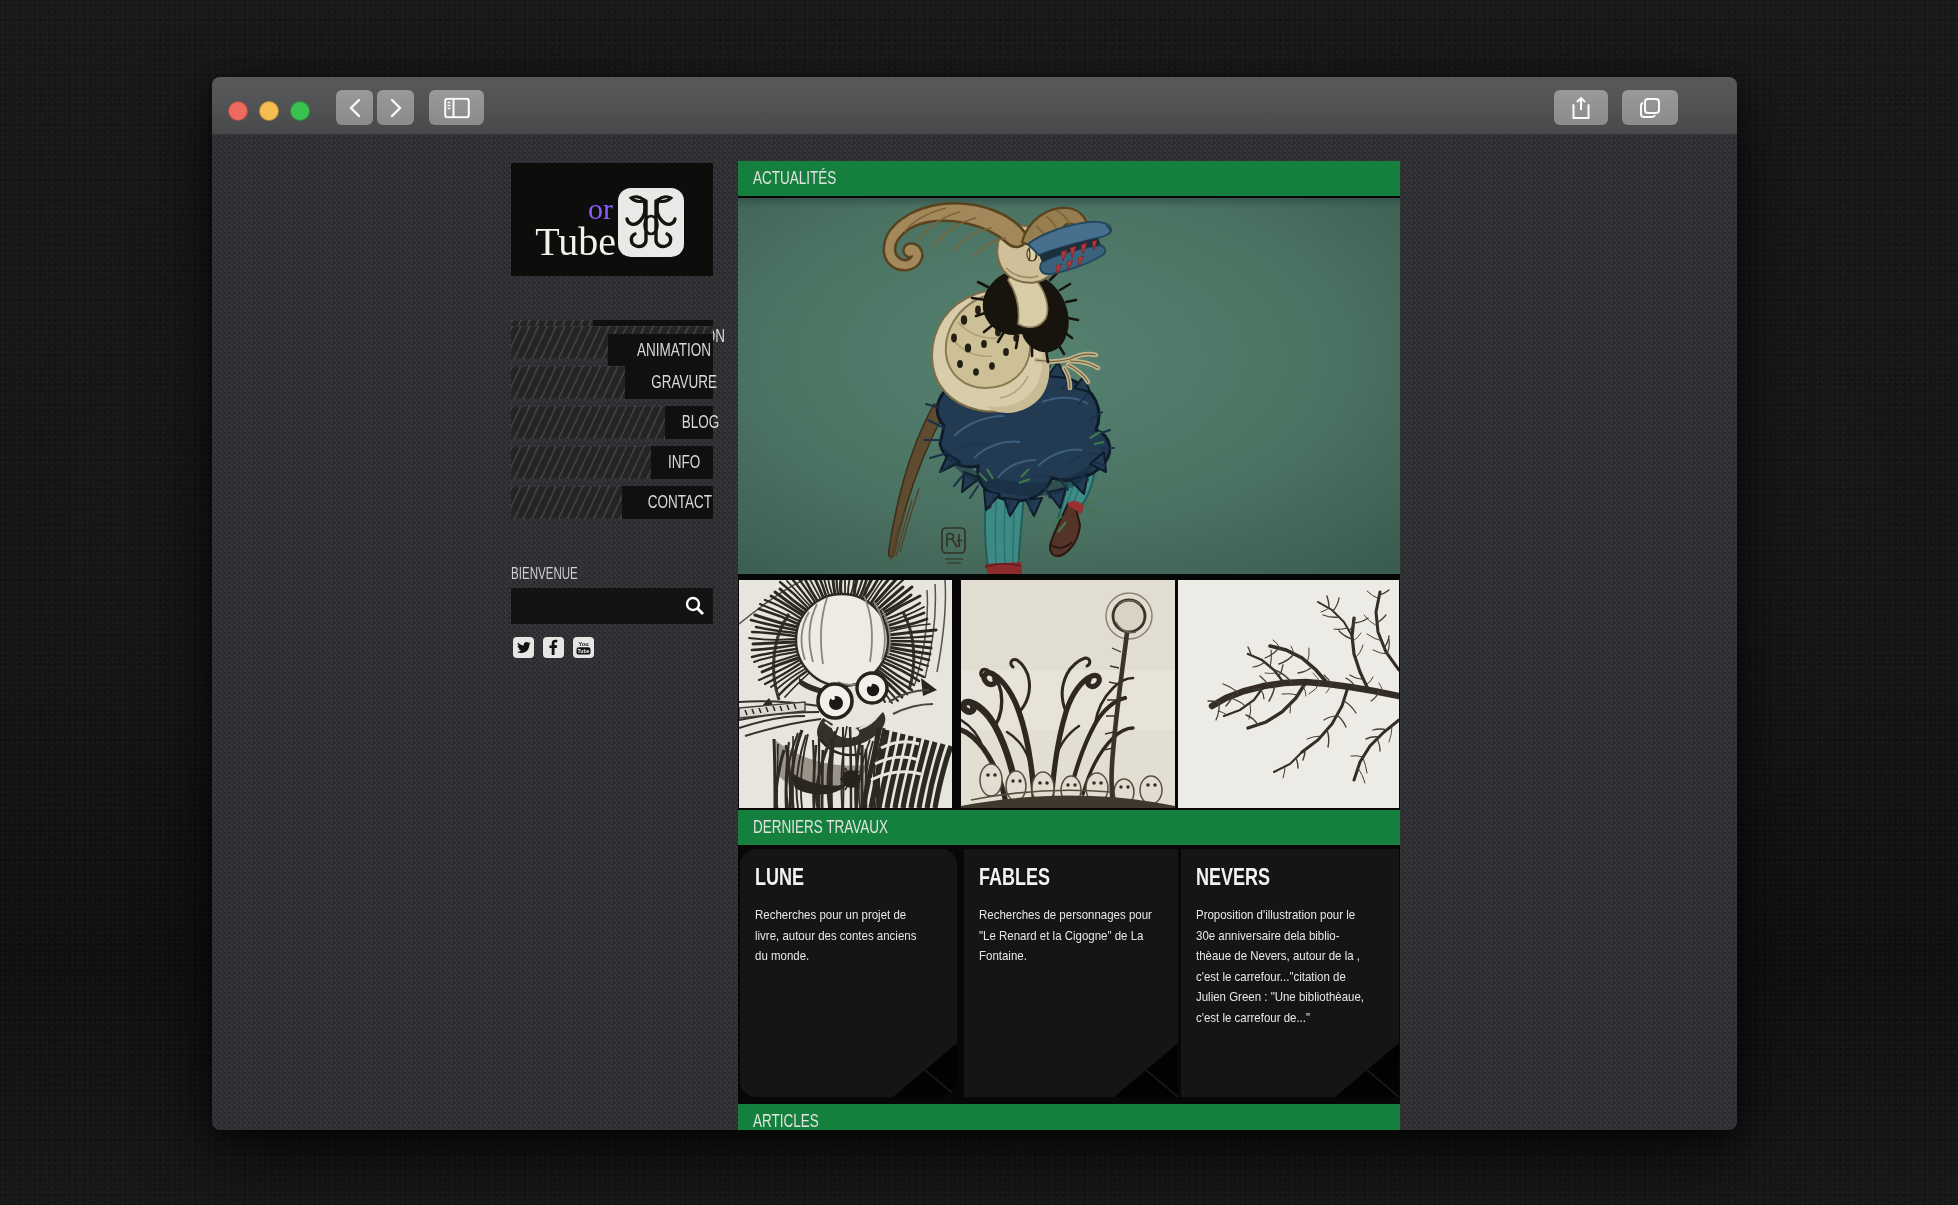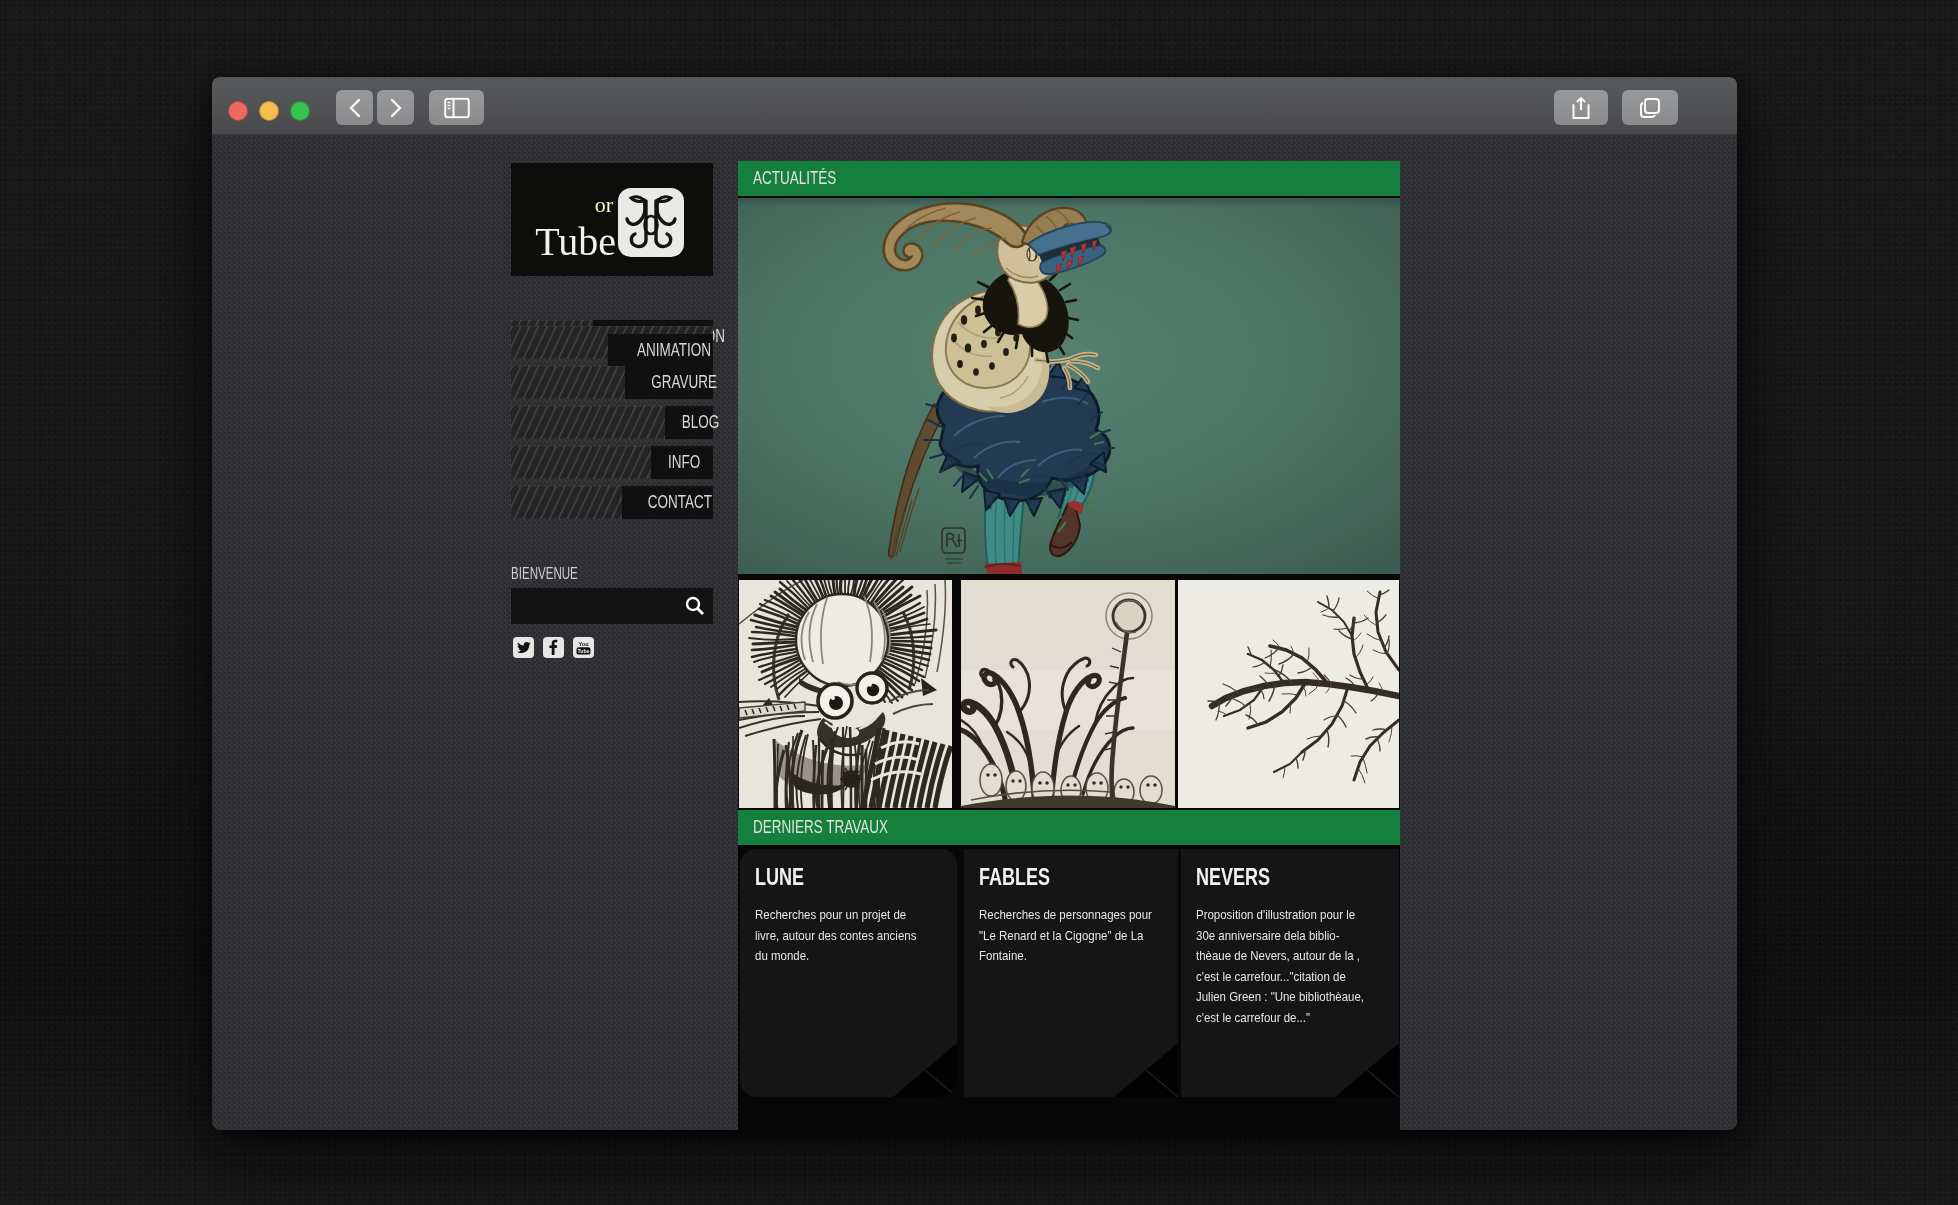--- a/index.html
+++ b/index.html
@@ -106,21 +106,21 @@
     <div class="tbtn btn-tabs">
         <svg width="22" height="22" viewBox="0 0 22 22">
           <rect x="6" y="2" width="14" height="14" rx="3" fill="none" stroke="#fafafa" stroke-width="2"></rect>
           <path d="M4 6 a3 3 0 0 0 -2 3 v8 a3 3 0 0 0 3 3 h8 a3 3 0 0 0 3 -2" fill="none" stroke="#fafafa" stroke-width="2"></path>
         </svg>
       </div>
   </div>
   <div class="content">
 
     <div class="logo">
-      <div style="position:absolute;right:100px;top:31px;color:#fef9c3;font-family:'Liberation Serif',serif;font-size:22px;line-height:1;">or</div>
+      <div style="position:absolute;right:100px;top:31px;color:#8b5cf6;font-family:'Liberation Serif',serif;font-size:30px;line-height:1;">or</div>
       <div style="position:absolute;right:97px;top:59px;color:#f2f1ee;font-family:'Liberation Serif',serif;font-size:40px;line-height:1;">Tube</div>
       <div style="position:absolute;left:107px;top:25px;width:66px;height:69px;border-radius:13px;background:#e9eae8;">
         <svg width="66" height="69" viewBox="0 0 66 69">
           <g stroke="#14130f" fill="none" stroke-linecap="round">
             <path d="M26 12 C22 8 16 8 13 10 C17 14 21 14 25 13" stroke-width="3"></path>
             <path d="M40 12 C44 8 50 8 53 10 C49 14 45 14 41 13" stroke-width="3"></path>
             <path d="M26 12 C28 20 27 28 22 33 C16 39 10 36 9 31" stroke-width="3.4"></path>
             <path d="M40 12 C38 20 39 28 44 33 C50 39 56 36 57 31" stroke-width="3.4"></path>
             <path d="M28 13 L28 52 C28 56 24 60 18 58 C12 56 12 48 17 46" stroke-width="3.4"></path>
             <path d="M38 13 L38 52 C38 56 42 60 48 58 C54 56 54 48 49 46" stroke-width="3.4"></path>
@@ -609,15 +609,16 @@
           </p>
         <div class="fold"></div>
       </div>
       <div class="card" style="left:443px;width:218px;">
         <h2><span class="cond">NEVERS</span></h2>
         <p>
             <span class="cond85">Proposition d'illustration pour le<br>30e anniversaire dela biblio-<br>thèaue de Nevers, autour de la ,<br>c'est le carrefour..."citation de<br>Julien Green : "Une bibliothèaue,<br>c'est le carrefour de..."</span>
           </p>
         <div class="fold"></div>
       </div>
+      <div class="hbar" style="top:943px;"><span class="cond">ARTICLES</span></div>
     </div>
   </div>
 </div>
 
 </body></html>

